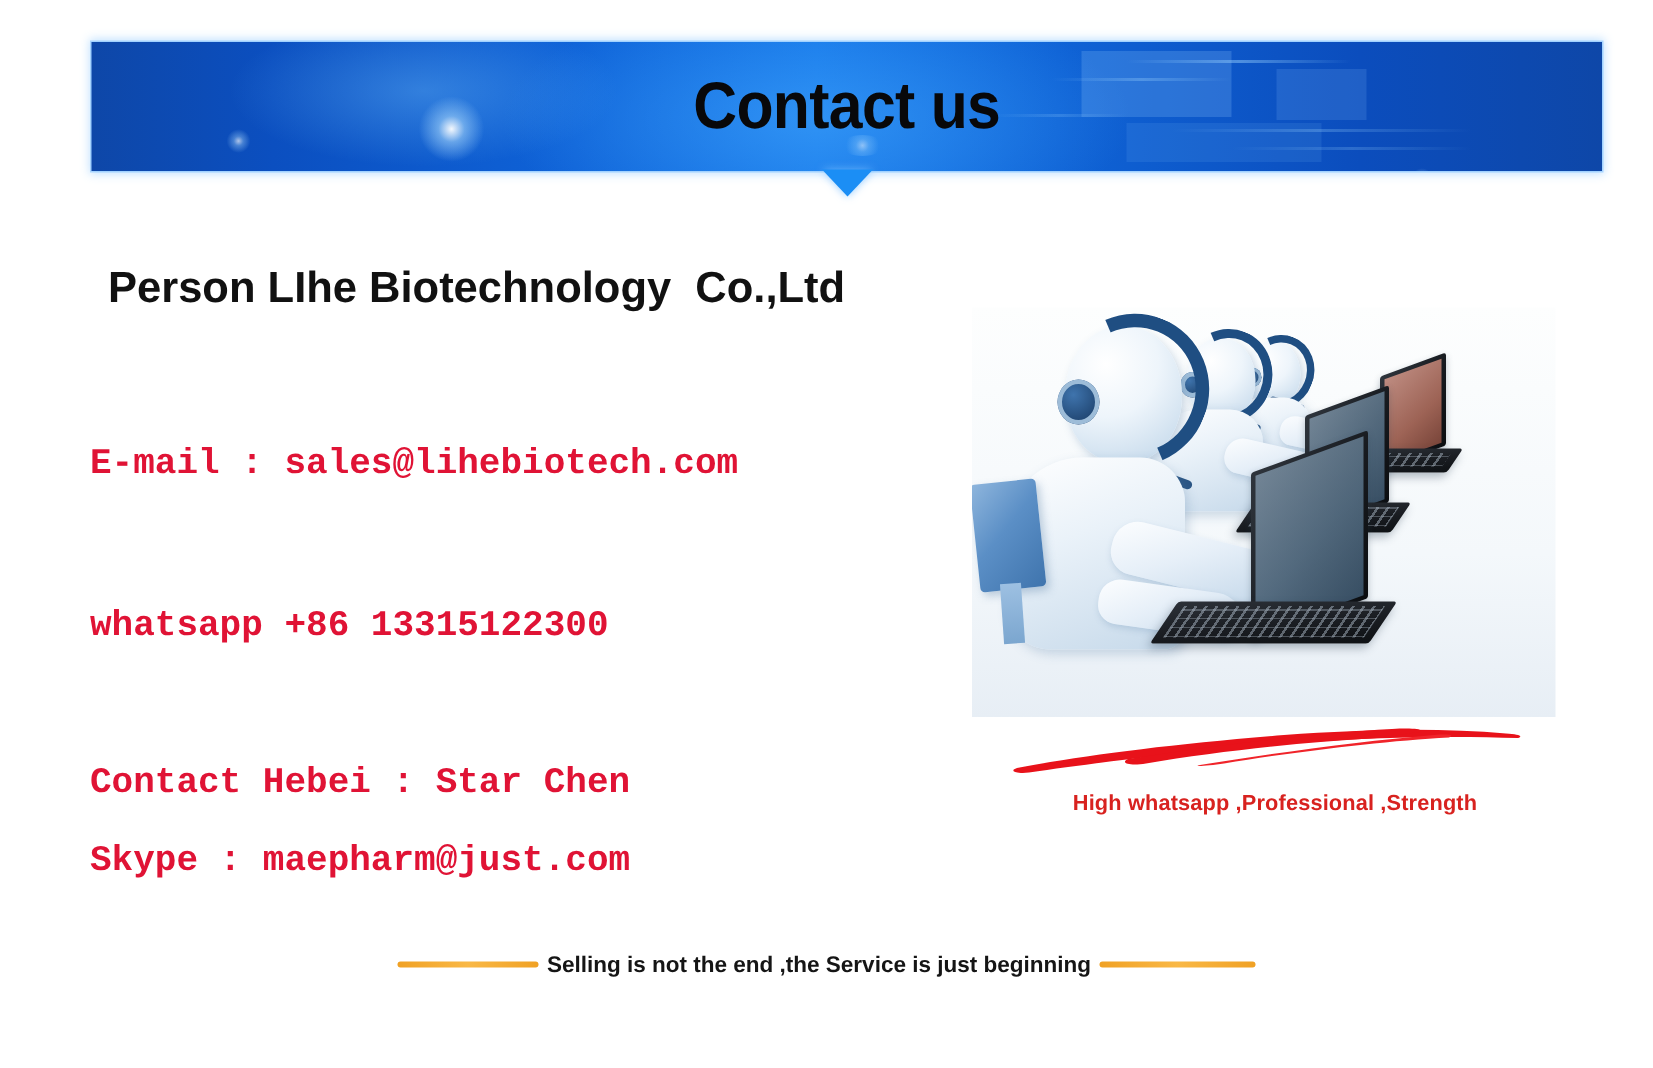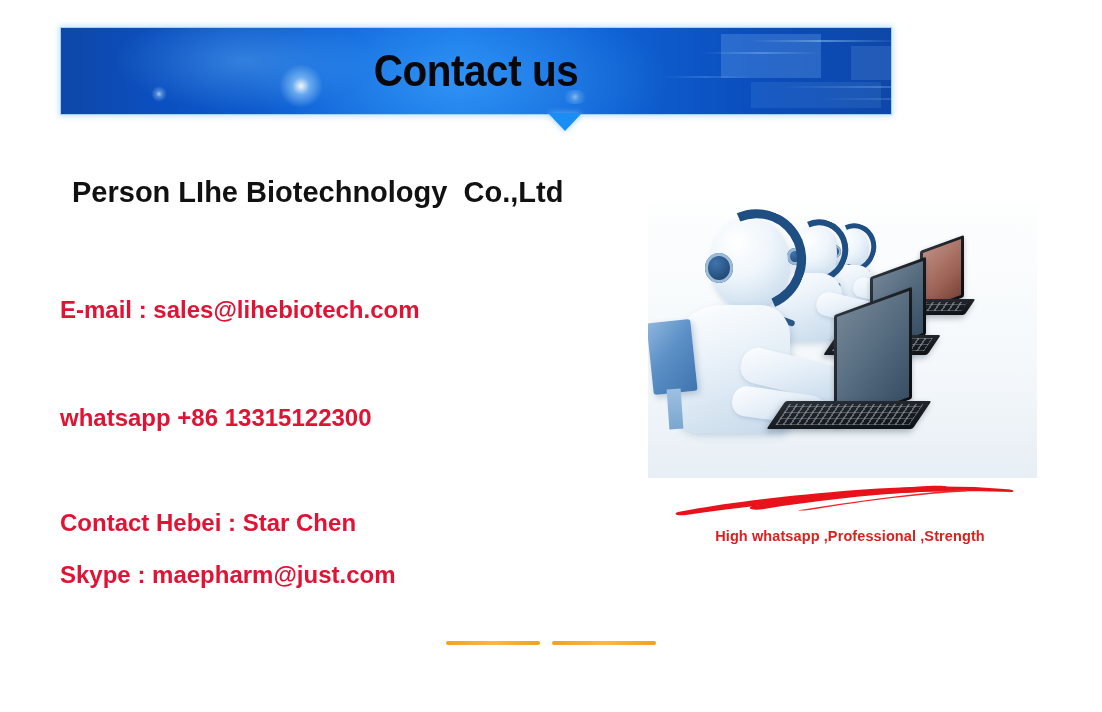--- a/index.html
+++ b/index.html
@@ -14,21 +14,21 @@
     overflow: hidden;
     font-family: "Liberation Sans", sans-serif;
     background: #ffffff;
   }
 
   
   #banner-wrap {
     position: absolute;
     left: 61px;
     top: 28px;
-    width: 830px;
+    width: 1007px;
     height: 86px;
   }
   #banner {
     position: absolute;
     inset: 0;
     background:
       radial-gradient(ellipse 300px 120px at 48% 60%, rgba(70,170,255,0.55) 0%, rgba(70,170,255,0.0) 70%),
       radial-gradient(ellipse 180px 70px at 22% 38%, rgba(120,200,255,0.35) 0%, rgba(120,200,255,0) 72%),
       linear-gradient(90deg,
         #0e47a8 0%,
@@ -108,20 +108,21 @@
     letter-spacing: 0px;
     white-space: pre;
   }
   .contact-line {
     position: absolute;
     left: 60px;
     font-size: 24px;
     font-weight: bold;
     color: #e01335;
     white-space: pre;
+    font-family: Liberation Mono, monospace;
   }
   #line-email   { top: 296px; }
   #line-whats   { top: 404px; }
   #line-person  { top: 509px; }
   #line-skype   { top: 561px; }
 
   
   #photo {
     position: absolute;
     left: 648px;
@@ -340,14 +341,15 @@
     <path d="M18 32 C60 24, 120 16, 196 10 C250 6, 300 5, 344 9 C352 9.6, 356 10.6, 352 12 C312 10.6, 262 11, 208 15 C140 20, 74 28, 26 35 C18 36, 12 34, 18 32 Z" fill="#e8121a"></path>
     <path d="M92 26 C150 17, 214 9, 268 6 C282 5.3, 290 6, 286 8 L258 12 C206 15, 152 21, 104 29 C94 30.6, 86 29, 92 26 Z" fill="#e8121a"></path>
     <path d="M140 30 C190 22, 248 14, 296 10 C306 9.2, 310 10, 306 11.6 C262 14, 204 21, 156 29 C146 30.6, 134 31.2, 140 30 Z" fill="#f0242a"></path>
   </svg>
 </div>
 
 <div id="quality-text">High whatsapp ,Professional ,Strength</div>
 
 <div id="footer">
   <div class="rule" id="rule-left"></div>
+  <div id="footer-text">Selling is not the end ,the Service is just beginning</div>
   <div class="rule" id="rule-right"></div>
 </div>
 
 </body></html>

